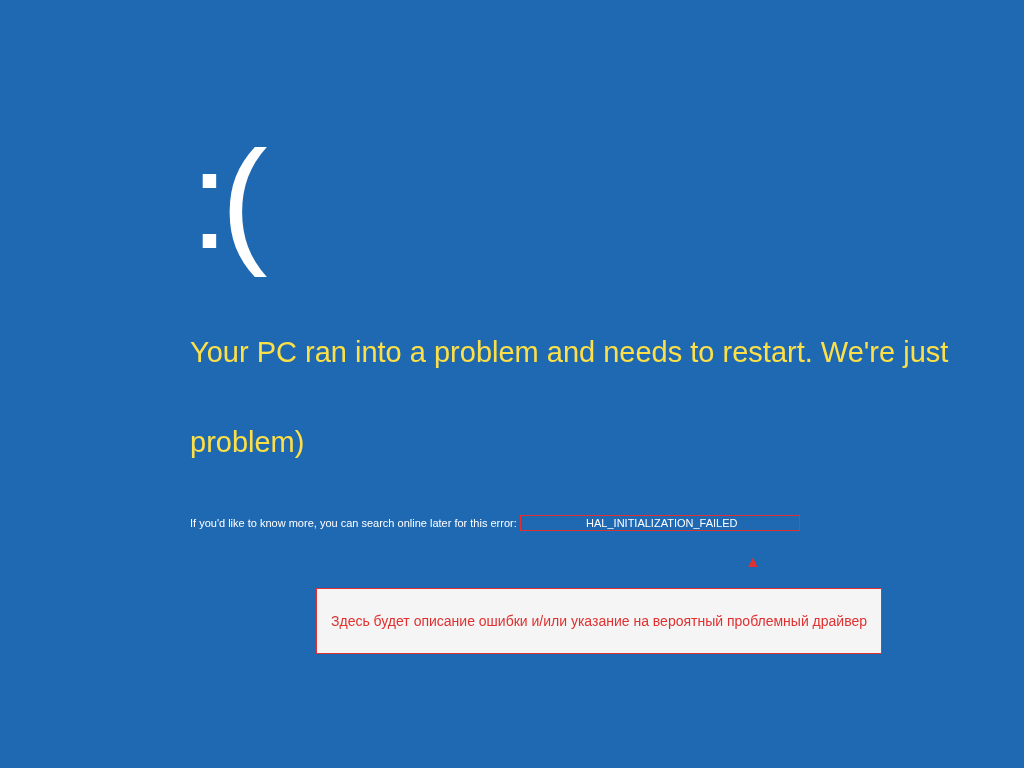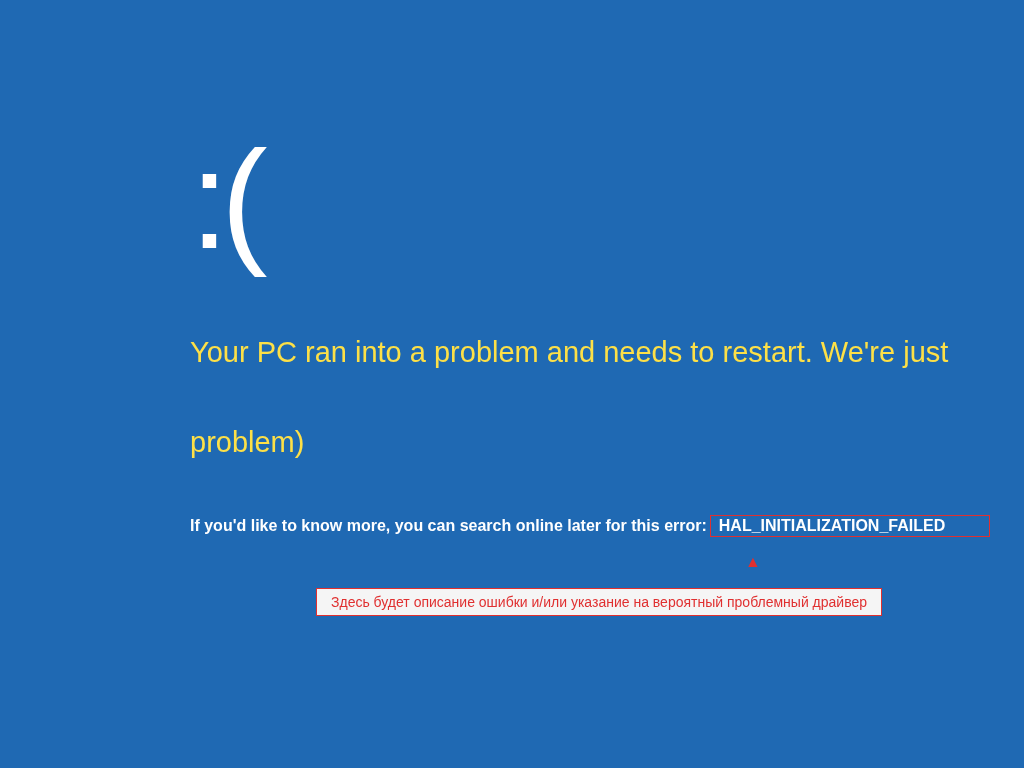--- a/index.html
+++ b/index.html
@@ -31,26 +31,27 @@
       color: #ffffff;
     }
     .message {
       font-size: 29px;
       font-weight: 300;
       line-height: 1.55;
       color: #fde047;
       margin-bottom: 50px;
     }
     .detail-line {
-      font-size: 16px;
-      font-weight: 700;
+      font-size: 11px;
+      font-weight: 400;
       color: #ffffff;
       display: flex;
       align-items: center;
       flex-wrap: nowrap;
+      text-align: center;
     }
     .detail-prefix {
       white-space: nowrap;
     }
     .error-code-box {
       display: inline-block;
       border: 1.5px solid #e03030;
       padding: 1px 4px 1px 8px;
       margin-left: 3px;
       white-space: nowrap;
@@ -72,21 +73,21 @@
     }
     .annotation-box {
       position: absolute;
       left: 316px;
       top: 588px;
       background-color: #f5f5f5;
       border: 1.5px solid #e03030;
       color: #e03030;
       font-family: Arial, sans-serif;
       font-size: 14px;
-      padding: 5px 14px;
+      padding: 24px 14px;
       white-space: nowrap;
     }
   </style>
 </head>
 <body>
 
 <div class="content">
   <div class="sad-face">:(</div>
   <div class="message">
     <span>Your PC ran into a problem and needs to restart. We're just</span><br>

